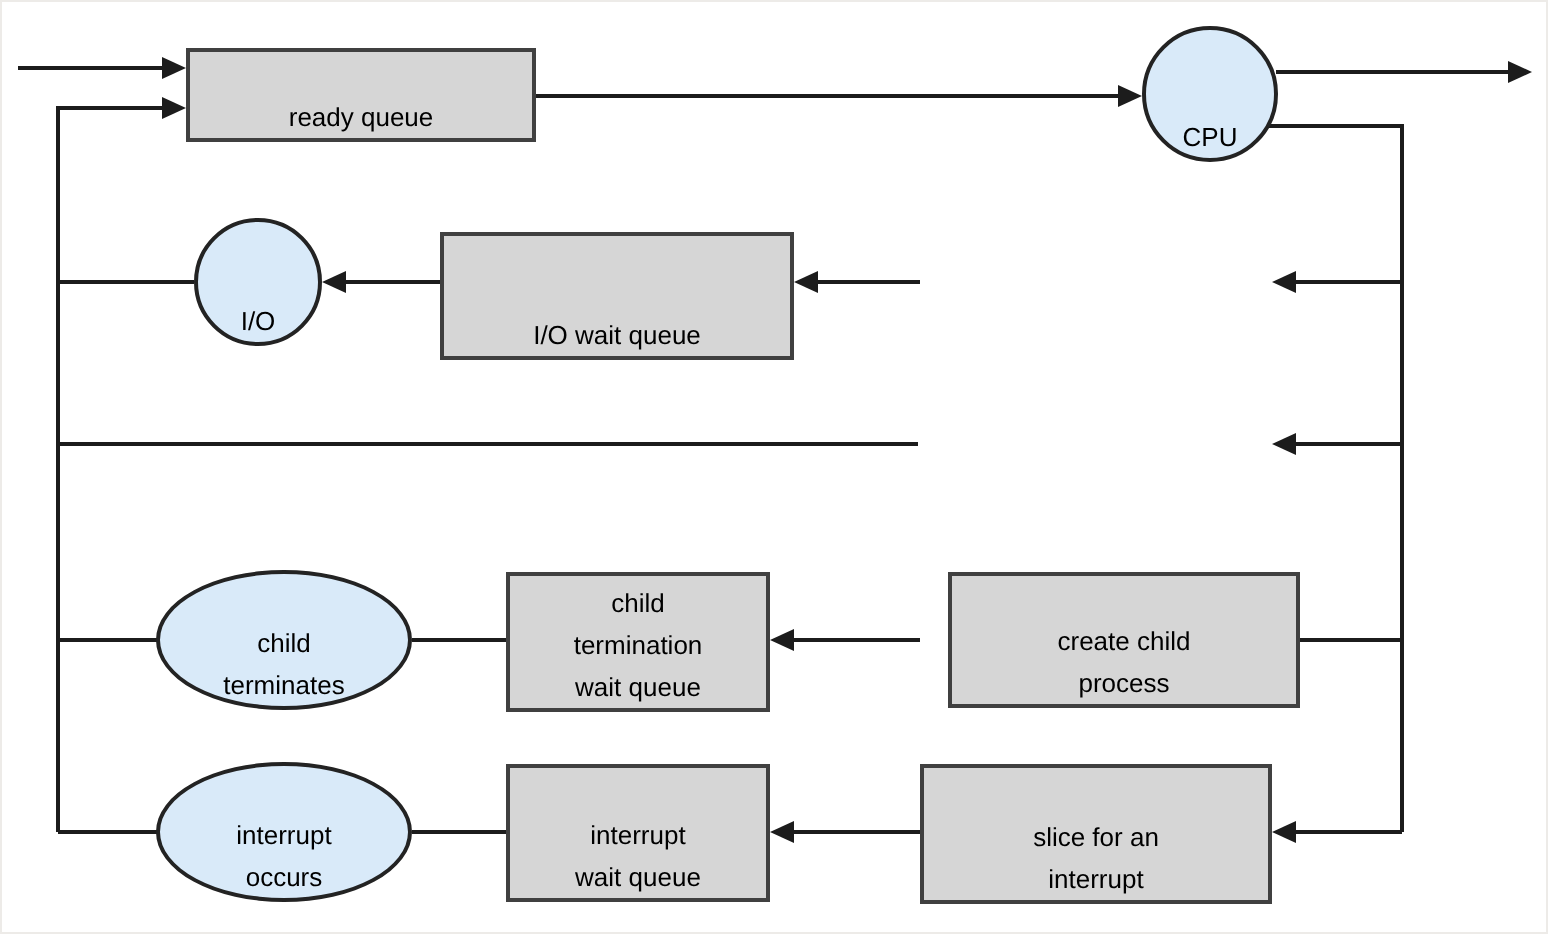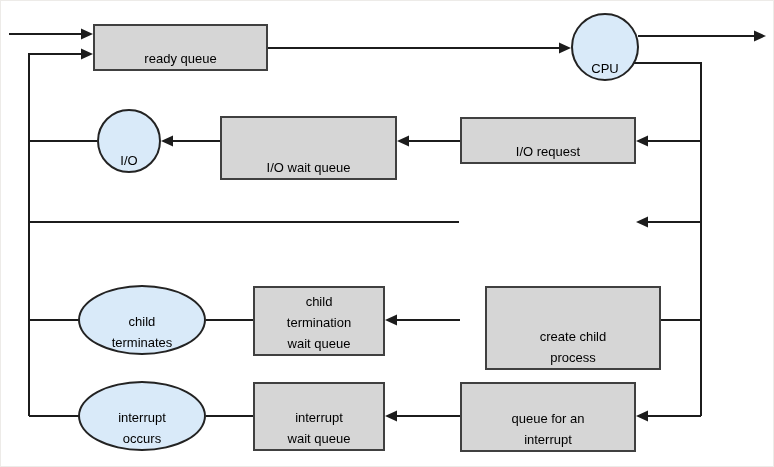--- a/index.html
+++ b/index.html
@@ -120,49 +120,46 @@
   </div>
 
   <div class="node device" style="left:96px;top:108px;width:64px;height:64px">
     <span class="label">I/O</span>
   </div>
 
   <div class="node queue" style="left:219px;top:115px;width:177px;height:64px">
     <span class="label">I/O wait queue</span>
   </div>
 
-  <div class="node queue" style="left:459px;top:116px;width:176px;height:47px">
-    <span class="label">I/O request</span>
-  </div>
 
 
   <div class="node device" style="left:77px;top:284px;width:128px;height:70px">
     <span class="label">child
 terminates</span>
   </div>
 
   <div class="node queue" style="left:252px;top:285px;width:132px;height:70px">
     <span class="label">child
 termination
 wait queue</span>
   </div>
 
-  <div class="node queue" style="left:484px;top:285px;width:176px;height:84px">
+  <div class="node queue" style="left:473px;top:285px;width:176px;height:68px">
     <span class="label">create child
 process</span>
   </div>
 
   <div class="node device" style="left:77px;top:380px;width:128px;height:70px">
     <span class="label">interrupt
 occurs</span>
   </div>
 
   <div class="node queue" style="left:252px;top:381px;width:132px;height:69px">
     <span class="label">interrupt
 wait queue</span>
   </div>
 
   <div class="node queue" style="left:459px;top:381px;width:176px;height:70px">
-    <span class="label">queue for an
+    <span class="label">slice for an
 interrupt</span>
   </div>
 
 </div>
 
 </body></html>

